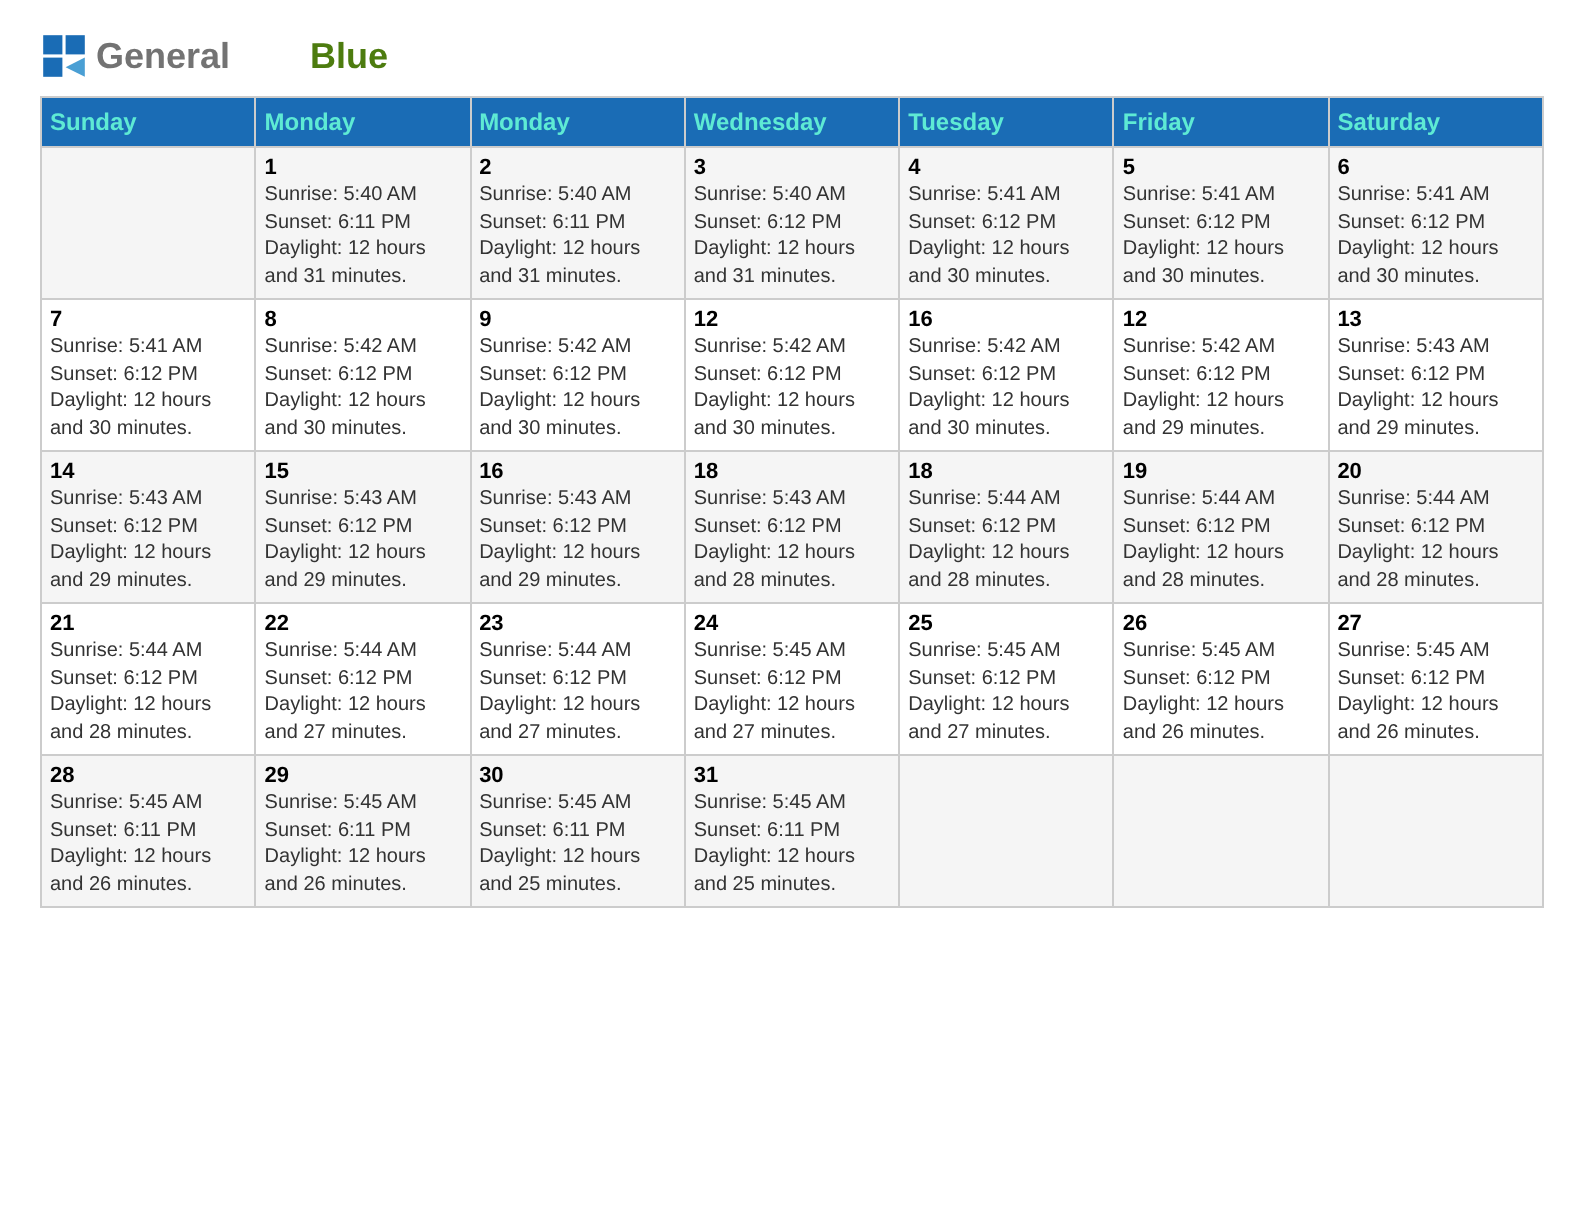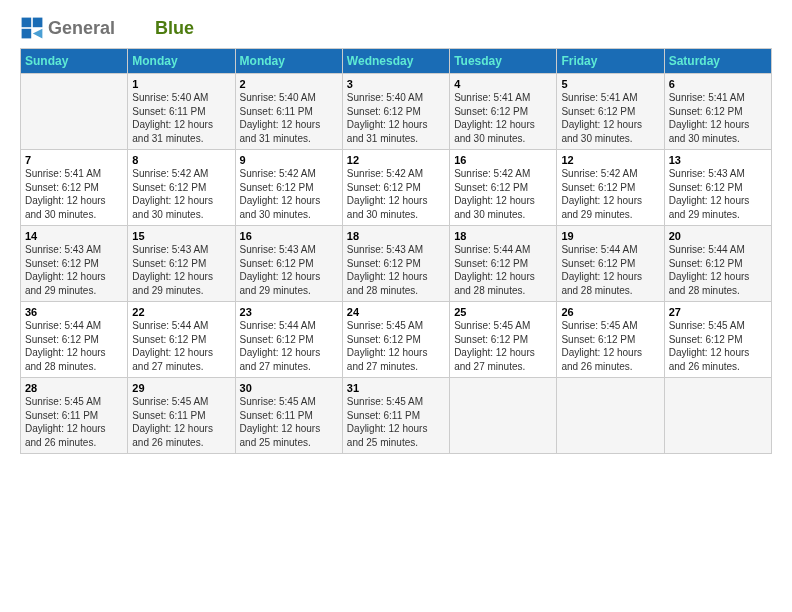--- a/index.html
+++ b/index.html
@@ -246,21 +246,21 @@
           </td>
           <td>
             <span class="day-num">20</span>
             <div class="day-info" style="white-space: pre-line;">Sunrise: 5:44 AM
 Sunset: 6:12 PM
 Daylight: 12 hours and 28 minutes.</div>
           </td>
         </tr>
         <tr>
           <td>
-            <span class="day-num">36</span>
+            <span class="day-num">21</span>
             <div class="day-info" style="white-space: pre-line;">Sunrise: 5:44 AM
 Sunset: 6:12 PM
 Daylight: 12 hours and 28 minutes.</div>
           </td>
           <td>
             <span class="day-num">22</span>
             <div class="day-info" style="white-space: pre-line;">Sunrise: 5:44 AM
 Sunset: 6:12 PM
 Daylight: 12 hours and 27 minutes.</div>
           </td>

